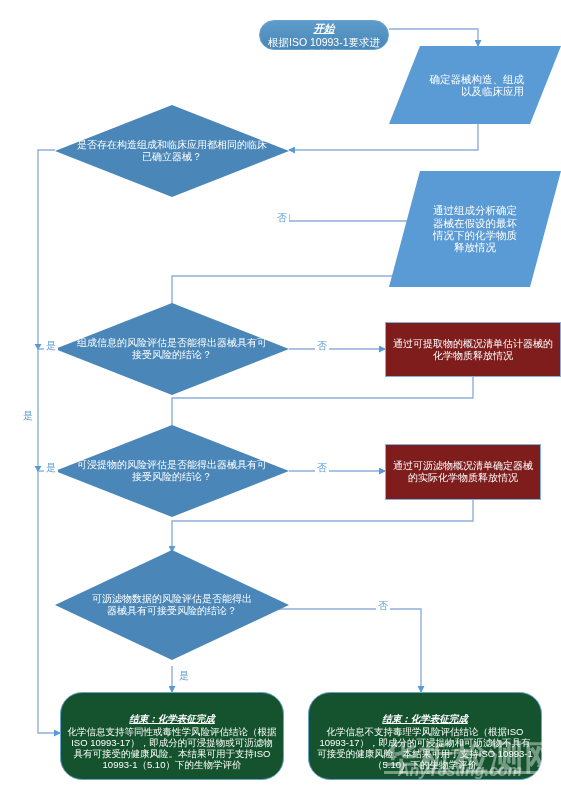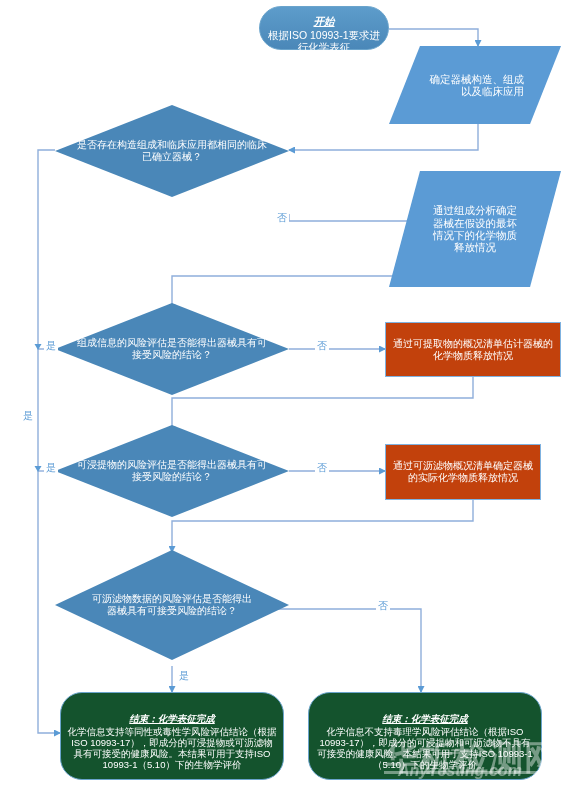--- a/index.html
+++ b/index.html
@@ -58,21 +58,21 @@
   }
 
   
   .parallelogram {
     background: #5b9bd5;
     clip-path: polygon(18% 0%, 100% 0%, 82% 100%, 0% 100%);
   }
 
   
   .rect {
-    background: #c2410c;
+    background: #7f1d1d;
     border: 1px solid #7fb2e0;
   }
 
   
   .diamond-wrap {
     position: absolute;
   }
   .diamond-shape {
     position: absolute;
     left: 0; top: 0;
@@ -161,21 +161,21 @@
 
       <path d="M55,471 L38,471"></path>
     </g>
 
     <g fill="#5b9bd5">
       <path d="M34.5,344 L41.5,344 L38,350 z"></path>
       <path d="M34.5,466 L41.5,466 L38,472 z"></path>
     </g>
   </svg>
 
-  <div class="node terminator start" style="left:259px; top:6px; width:130px; height:44px; font-size:10.5px;">
+  <div class="node terminator start" style="left:259px; top:20px; width:130px; height:30px; font-size:10.5px;">
     <span class="txt">
       <span class="term-title">开始</span><span>根据ISO 10993-1要求进行化学表征</span>
     </span>
   </div>
 
   <div class="node parallelogram" style="left:389px; top:46px; width:172px; height:78px; font-size:10.5px;text-align:right;">
     <span class="txt" style="max-width:98px;">确定器械构造、组成以及临床应用</span>
   </div>
 
   <div class="diamond-wrap" style="left:55px; top:105px; width:234px; height:92px;">

